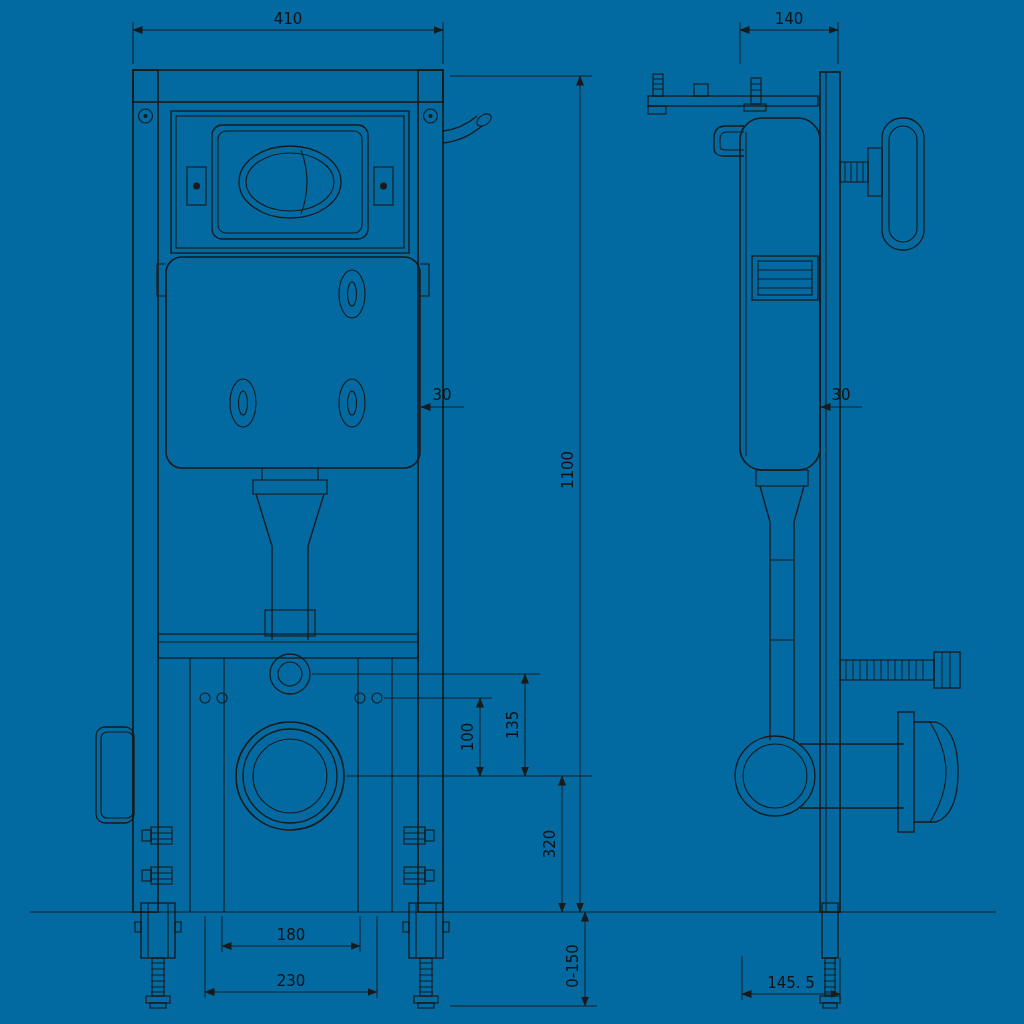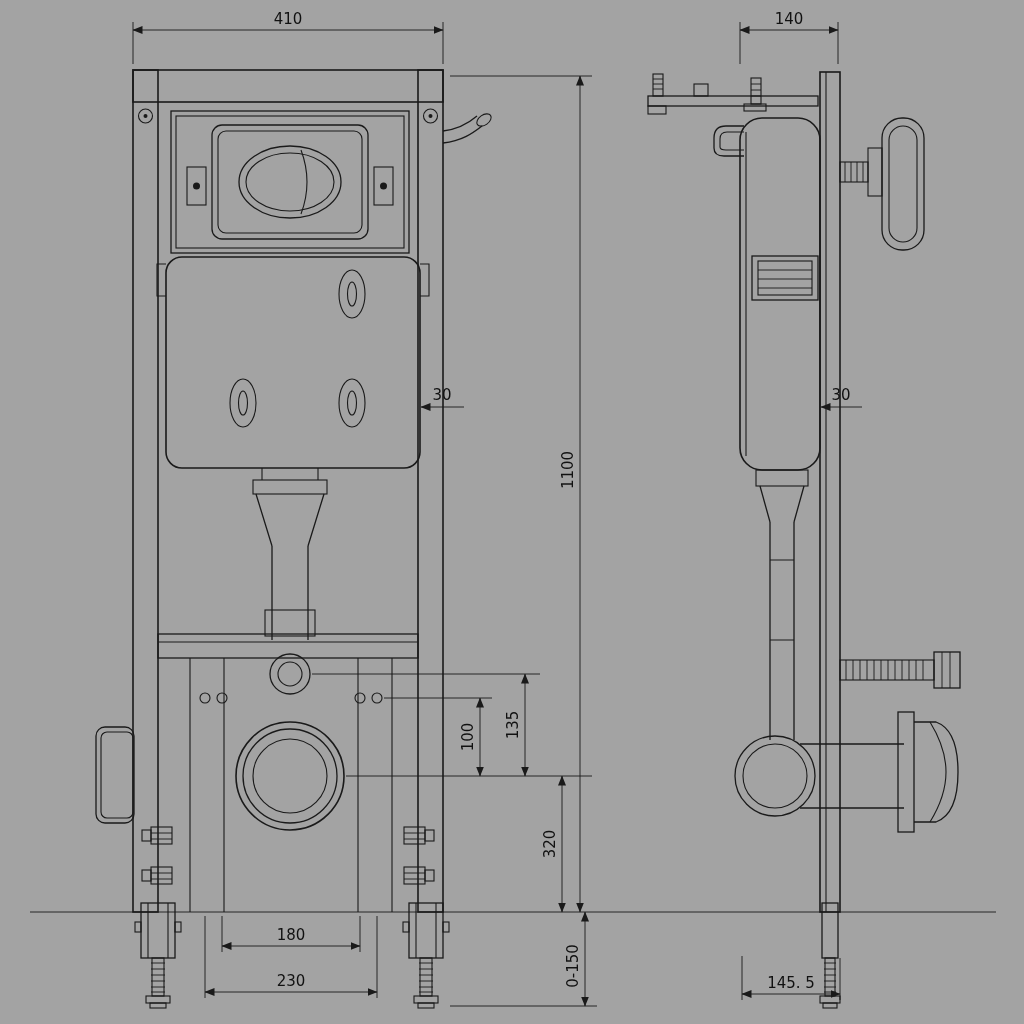--- a/index.html
+++ b/index.html
@@ -1,16 +1,16 @@
 <!DOCTYPE html>
 <html><head>
 <meta charset="utf-8">
 <style>
   html,body{margin:0;padding:0;background:#ffffff;}
-  .canvas{width:1024px;height:1024px;background:#a3a3a3;position:relative;overflow:hidden;}
+  .canvas{width:1024px;height:1024px;background:#0369a1;position:relative;overflow:hidden;}
   svg{display:block;}
   svg rect, svg path, svg circle, svg ellipse, svg line{fill:none;stroke:#1a1a1a;stroke-width:1.1;}
   .s16{stroke-width:1.6;}
   .s13{stroke-width:1.3;}
   .thin{stroke-width:0.9;}
   .dim{stroke-width:0.9;}
   .fillb{fill:#1a1a1a;stroke:none;}
   .dl{font-family:"DejaVu Sans",sans-serif;font-size:15px;fill:#111111;stroke:none;text-anchor:middle;}
 </style>
 </head>

